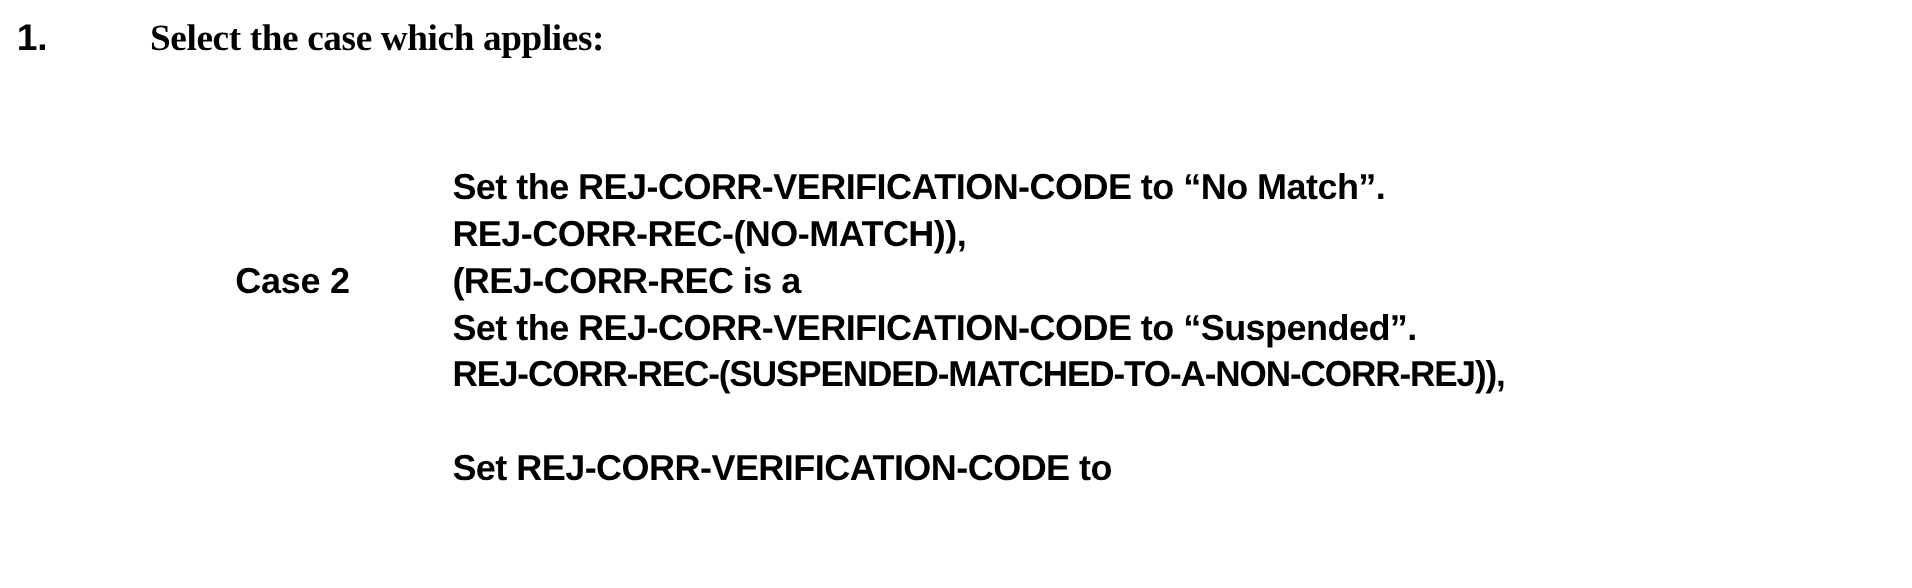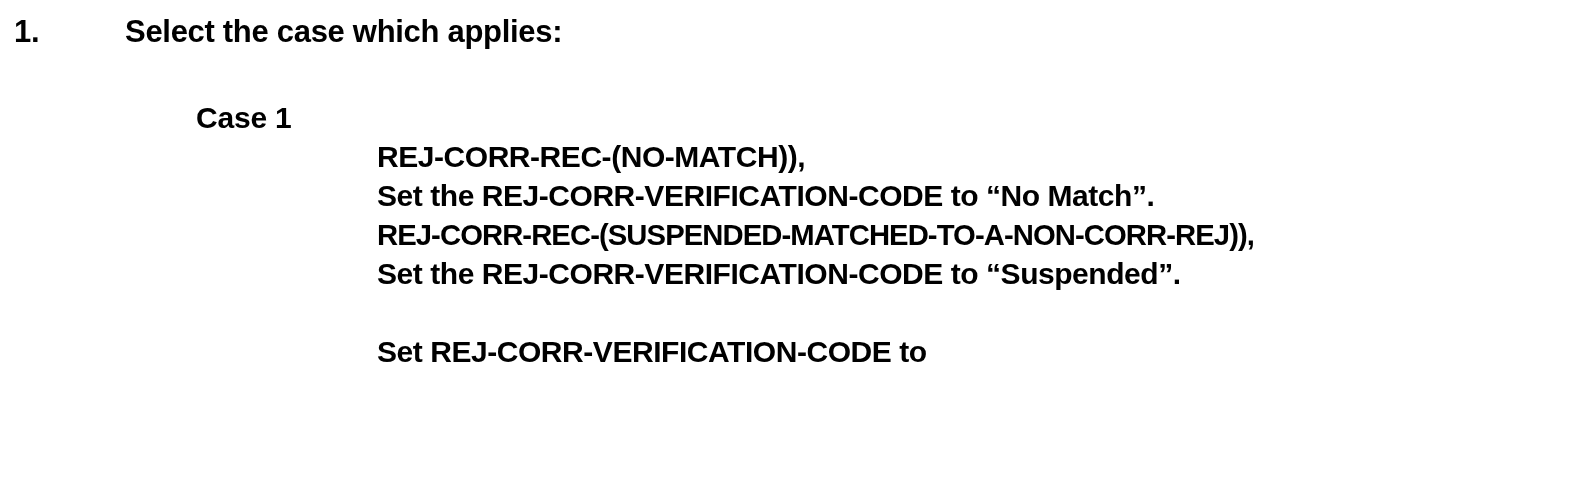--- a/index.html
+++ b/index.html
@@ -43,20 +43,21 @@
     letter-spacing: -0.2px;
   }
   .heading-text {
     position: absolute;
     left: 125px;
     top: 0;
     font-size: 31px;
     font-weight: bold;
     line-height: 38px;
     letter-spacing: -0.3px;
+    font-family: Liberation Serif, serif;
   }
 
   
   .case-block {
     position: absolute;
     left: 0;
     top: 98px;
     width: 1593px;
   }
   .case-line {
@@ -95,34 +96,37 @@
 <div class="page">
 
   <div class="heading-row">
     <span class="item-number">1.</span>
     <span class="heading-text">Select the case which applies:</span>
   </div>
 
   <div class="case-block">
 
     <div class="case-line">
-      <span class="case-label">Case 1</span>
+    </div>
+    <div class="case-line">
+      <span class="case-body">Set the REJ-CORR-VERIFICATION-CODE to “No Match”.</span>
     </div>
     <div class="case-line">
       <span class="case-body">REJ-CORR-REC-(NO-MATCH)),</span>
     </div>
-    <div class="case-line">
-      <span class="case-body">Set the REJ-CORR-VERIFICATION-CODE to “No Match”.</span>
-    </div>
 
     <div class="case-line">
-      <span class="case-body long">REJ-CORR-REC-(SUSPENDED-MATCHED-TO-A-NON-CORR-REJ)),</span>
+      <span class="case-label">Case 2</span>
+      <span class="case-body">(REJ-CORR-REC is a</span>
     </div>
     <div class="case-line">
       <span class="case-body">Set the REJ-CORR-VERIFICATION-CODE to “Suspended”.</span>
+    </div>
+    <div class="case-line">
+      <span class="case-body long">REJ-CORR-REC-(SUSPENDED-MATCHED-TO-A-NON-CORR-REJ)),</span>
     </div>
 
     <div class="case-line">
     </div>
     <div class="case-line">
       <span class="case-body">Set REJ-CORR-VERIFICATION-CODE to</span>
     </div>
 
   </div>
 </div>

